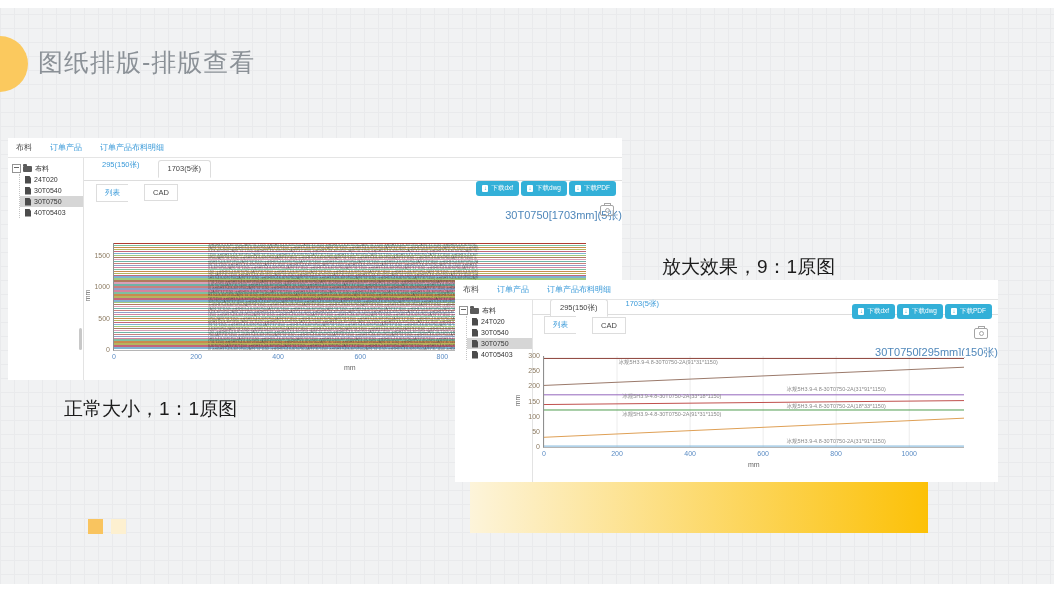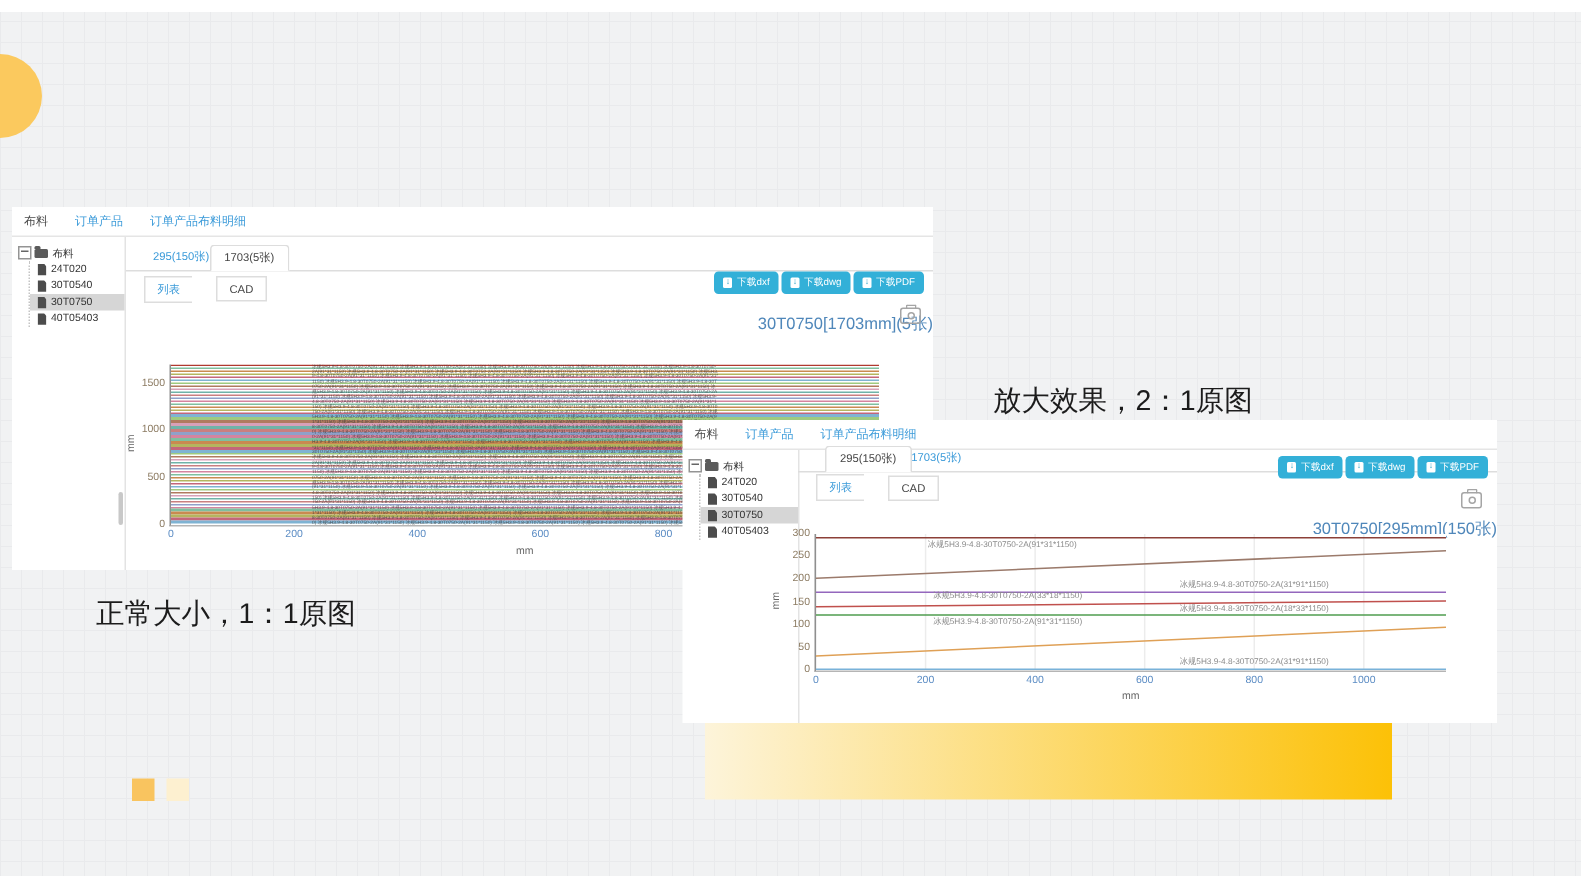--- a/index.html
+++ b/index.html
@@ -46,21 +46,21 @@
     display:inline-block;margin-right:3px;flex:0 0 auto;}
   .ico-folder::before{content:"";position:absolute;top:-2px;left:0;width:4px;height:2px;
     background:#5b5b5b;border-radius:1px 1px 0 0;}
   .ico-file{width:6px;height:8px;background:#4c4c4c;display:inline-block;margin-right:3px;flex:0 0 auto;
     clip-path:polygon(0 0,70% 0,100% 30%,100% 100%,0 100%);}
   .scroll-thumb{position:absolute;width:3px;height:22px;background:#c8c8c8;border-radius:2px;}
   #win1 .scroll-thumb{left:71px;top:190px;}
   .main{position:absolute;top:20px;right:0;bottom:0;}
   #win1 .main{left:76px;}
   #win2 .main{left:77px;top:18px;}
-  .size-tabs{border-bottom:1px solid #ddd;display:flex;align-items:flex-end;gap:0;
+  .size-tabs{border-bottom:1px solid #ddd;display:flex;align-items:flex-start;gap:18px;
     padding-left:18px;font-size:7.5px;margin-top:2px;}
   #win1 .size-tabs{height:20px;}
   #win2 .size-tabs{height:15px;margin-top:1px;}
   .tab-link{color:#3a9ad9;padding-bottom:4px;cursor:pointer;}
   .tab-box{border:1px solid #ddd;border-bottom:1px solid #fff;margin-bottom:-1px;background:#fff;
     padding:3px 9px;border-radius:3px 3px 0 0;color:#454545;cursor:pointer;}
   .view-tabs{display:flex;align-items:center;gap:16px;padding-left:12px;font-size:7.5px;margin-top:2px;}
   #win1 .view-tabs{height:19px;}
   #win2 .view-tabs{height:16px;}
   .vtab{border:1px solid #ddd;padding:3px 8px;background:#fff;cursor:pointer;}
@@ -98,22 +98,23 @@
     color:rgba(60,60,60,.82);transform:scale(.5);transform-origin:0 0;word-break:break-all;}
   svg{display:block;}
 </style>
 </head>
 <body>
 
 <div id="stage">
   <div id="strip-top" class="strip"></div>
   <div id="strip-bottom" class="strip"></div>
   <div id="accent-circle" style="background: rgb(251, 201, 94);"></div>
+  <div id="slide-title">图纸排版-排版查看</div>
   <div id="caption-normal" class="caption">正常大小，1：1原图</div>
-  <div id="caption-zoom" class="caption">放大效果，2：1原图</div>
+  <div id="caption-zoom" class="caption">放大效果，9：1原图</div>
   <div id="accent-bar" style="background: linear-gradient(90deg, rgb(253, 244, 218), rgb(252, 193, 7));"></div>
   <div id="accent-square-dark" class="accent-square" style="background: rgb(249, 196, 95);"></div>
   <div id="accent-square-light" class="accent-square" style="background: rgb(253, 240, 208);"></div>
 
   <div id="win1" class="window">
     <div class="nav-tabs">
       <span class="nav-tab active">布料</span>
       <span class="nav-tab link">订单产品</span>
       <span class="nav-tab link">订单产品布料明细</span>
     </div>

